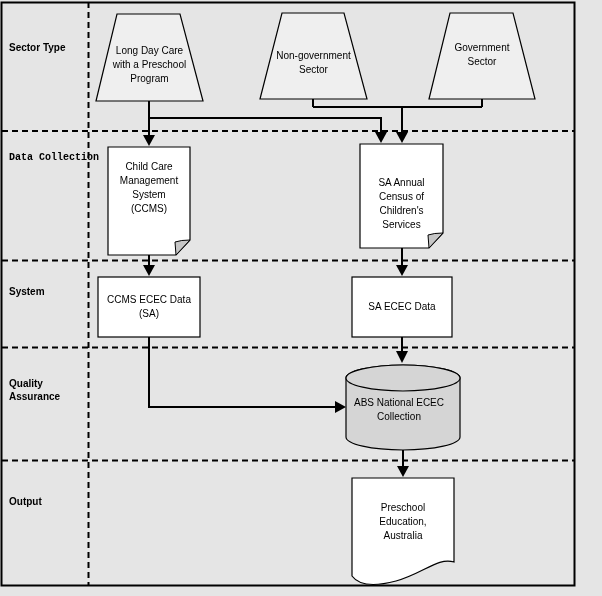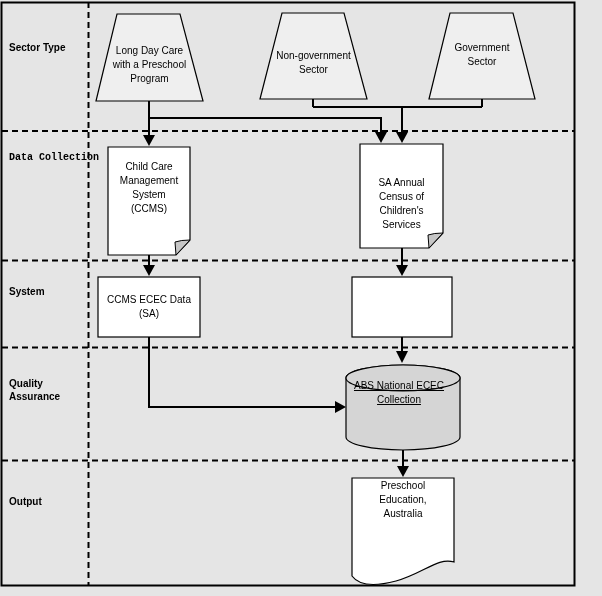--- a/index.html
+++ b/index.html
@@ -86,19 +86,20 @@
   <div class="nodetext" style="left:108px; top:147px; width:82px;  height:108px; padding-bottom:26px;">Child Care
 Management
 System
 (CCMS)</div>
   <div class="nodetext" style="left:360px; top:144px; width:83px;  height:104px; padding-top:16px;">SA Annual
 Census of
 Children's
 Services</div>
   <div class="nodetext" style="left:98px;  top:277px; width:102px; height:60px;">CCMS ECEC Data
 (SA)</div>
-  <div class="nodetext" style="left:346px; top:365px; width:106px; height:56px;text-decoration:underline;">ABS National ECEC
+  <div class="nodetext" style="left:352px; top:277px; width:100px; height:60px;">SA ECEC Data</div>
+  <div class="nodetext" style="left:346px; top:382px; width:106px; height:56px;">ABS National ECEC
 Collection</div>
-  <div class="nodetext" style="left:352px; top:454px; width:102px; height:92px;">Preschool
+  <div class="nodetext" style="left:352px; top:476px; width:102px; height:92px;">Preschool
 Education,
 Australia</div>
 
 </div>
 
 </body></html>

